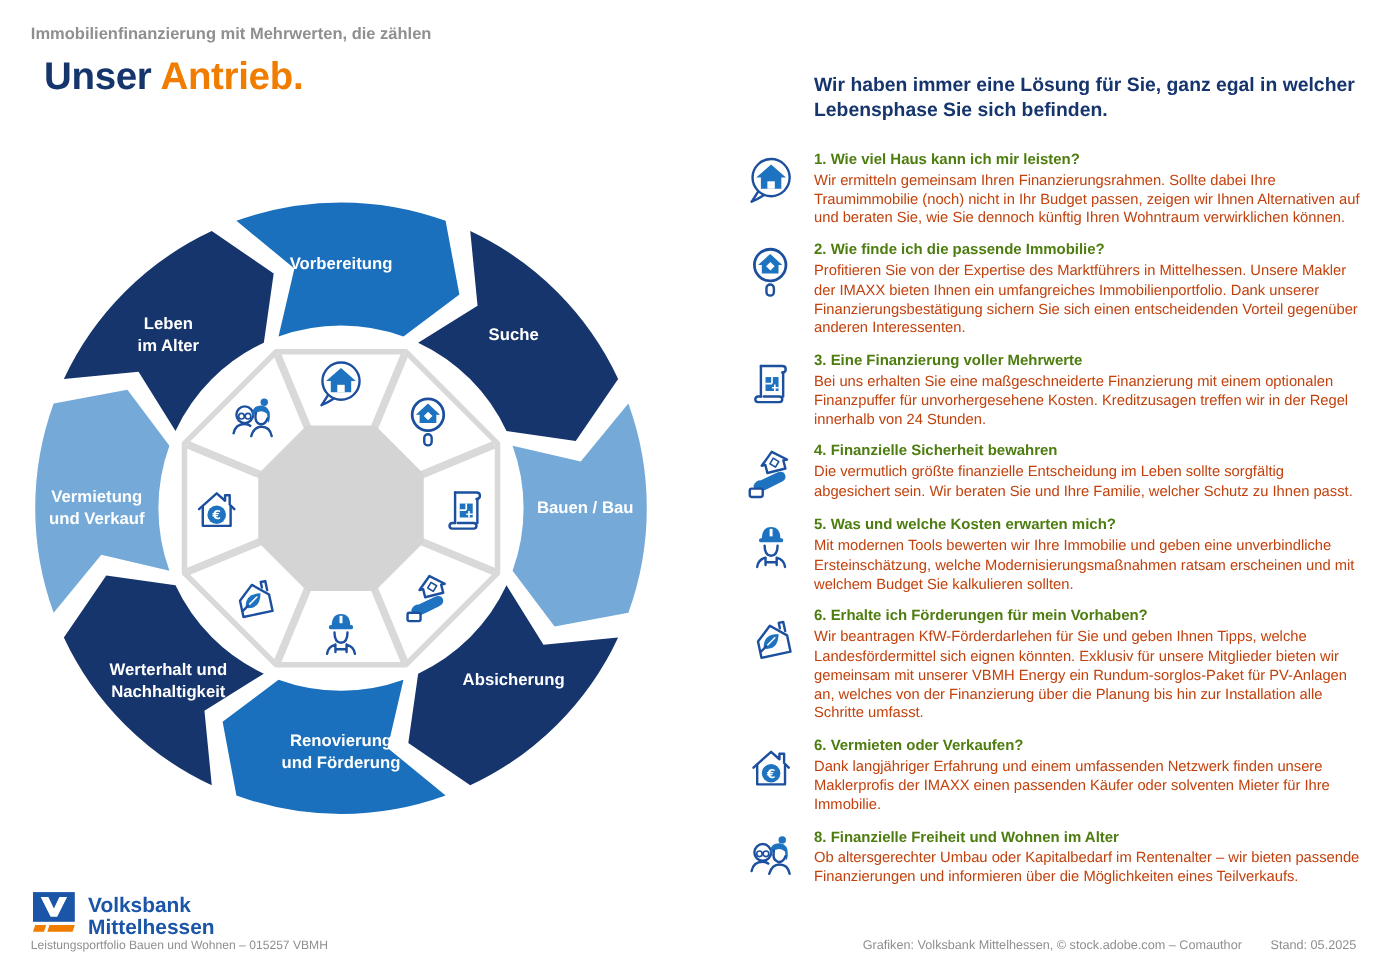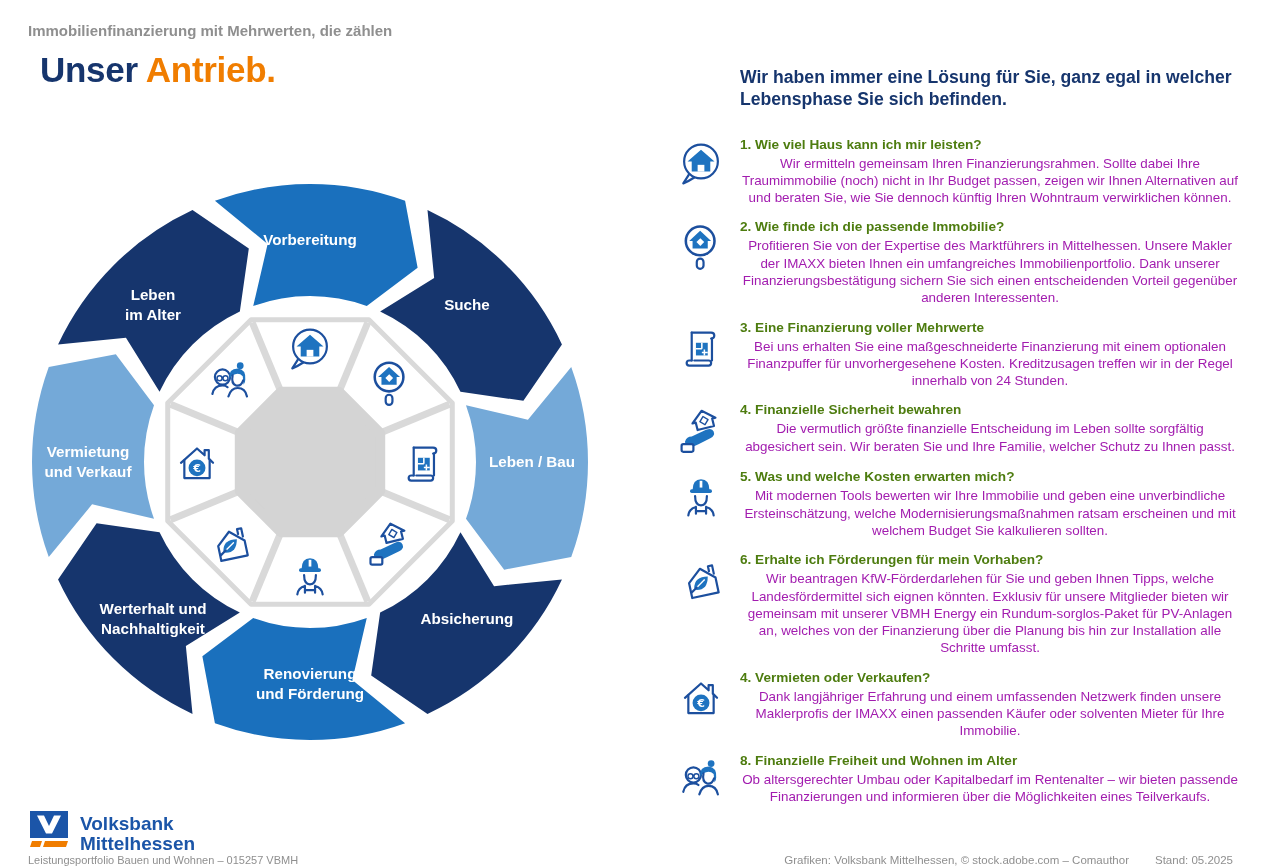--- a/index.html
+++ b/index.html
@@ -16,21 +16,21 @@
   .seg-label{position:absolute;transform:translate(-50%,-50%);color:#fff;font-size:15.2px;
              font-weight:700;text-align:center;line-height:1.3;}
   .seg-label span{display:block;white-space:nowrap;}
   
   .right-col{position:absolute;left:662px;top:55px;width:578px;}
   .intro{margin:0 0 26px 78px;width:505px;font-size:17.6px;line-height:1.24;font-weight:700;color:#16356d;}
   .sol-item{display:flex;align-items:flex-start;margin-bottom:13px;}
   .sol-icon{flex:0 0 78px;display:flex;justify-content:center;padding-top:0;}
   .sol-body{flex:1 1 auto;max-width:500px;}
   .sol-title{font-size:13.6px;font-weight:700;color:#4d7c0f;margin-bottom:3px;}
-  .sol-text{font-size:13.4px;line-height:1.29;color:#a21caf;text-align:center;}
+  .sol-text{font-size:13.4px;line-height:1.29;color:#c2410c;}
   
   .logo{position:absolute;left:30px;top:799px;display:flex;align-items:flex-start;}
   .logo-text{margin-left:10px;font-size:19px;line-height:1.06;font-weight:700;color:#1b55a8;padding-top:3px;}
   .footer-left{position:absolute;left:28px;top:842px;font-size:11px;color:#8f8f8f;}
   .footer-right{position:absolute;right:28px;top:842px;font-size:11.5px;color:#8f8f8f;text-align:right;}
   .footer-right .stand{margin-left:26px;}
   
   .st{fill:none;stroke:#1c4f9e;stroke-width:2.6;stroke-linecap:round;stroke-linejoin:round;}
   .stthin{fill:none;stroke:#1c4f9e;stroke-width:1.7;stroke-linecap:round;stroke-linejoin:round;}
   .fl{fill:#1e73c0;}
@@ -139,21 +139,21 @@
         </g>
     </svg>
     <div id="wheel-labels">
         <div class="seg-label" style="left: 310px; top: 88px;">
           <span>Vorbereitung</span>
         </div>
         <div class="seg-label" style="left: 466.978px; top: 153.022px;">
           <span>Suche</span>
         </div>
         <div class="seg-label" style="left: 532px; top: 310px;">
-          <span>Leben / Bau</span>
+          <span>Bauen / Bau</span>
         </div>
         <div class="seg-label" style="left: 466.978px; top: 466.978px;">
           <span>Absicherung</span>
         </div>
         <div class="seg-label" style="left: 310px; top: 532px;">
           <span>Renovierung</span>
           <span>und Förderung</span>
         </div>
         <div class="seg-label" style="left: 153.022px; top: 466.978px;">
           <span>Werterhalt und</span>
@@ -239,21 +239,21 @@
             <div class="sol-text">Wir beantragen KfW-Förderdarlehen für Sie und geben Ihnen Tipps, welche Landesfördermittel sich eignen könnten. Exklusiv für unsere Mitglieder bieten wir gemeinsam mit unserer VBMH Energy ein Rundum-sorglos-Paket für PV-Anlagen an, welches von der Finanzierung über die Planung bis hin zur Installation alle Schritte umfasst.</div>
           </div>
         </div>
         <div class="sol-item">
           <div class="sol-icon">
             <svg width="54" height="54" viewBox="0 0 64 64">
               <use href="#icon-euro-house"></use>
             </svg>
           </div>
           <div class="sol-body">
-            <div class="sol-title">4. Vermieten oder Verkaufen?</div>
+            <div class="sol-title">6. Vermieten oder Verkaufen?</div>
             <div class="sol-text">Dank langjähriger Erfahrung und einem umfassenden Netzwerk finden unsere Maklerprofis der IMAXX einen passenden Käufer oder solventen Mieter für Ihre Immobilie.</div>
           </div>
         </div>
         <div class="sol-item">
           <div class="sol-icon">
             <svg width="54" height="54" viewBox="0 0 64 64">
               <use href="#icon-couple"></use>
             </svg>
           </div>
           <div class="sol-body">

